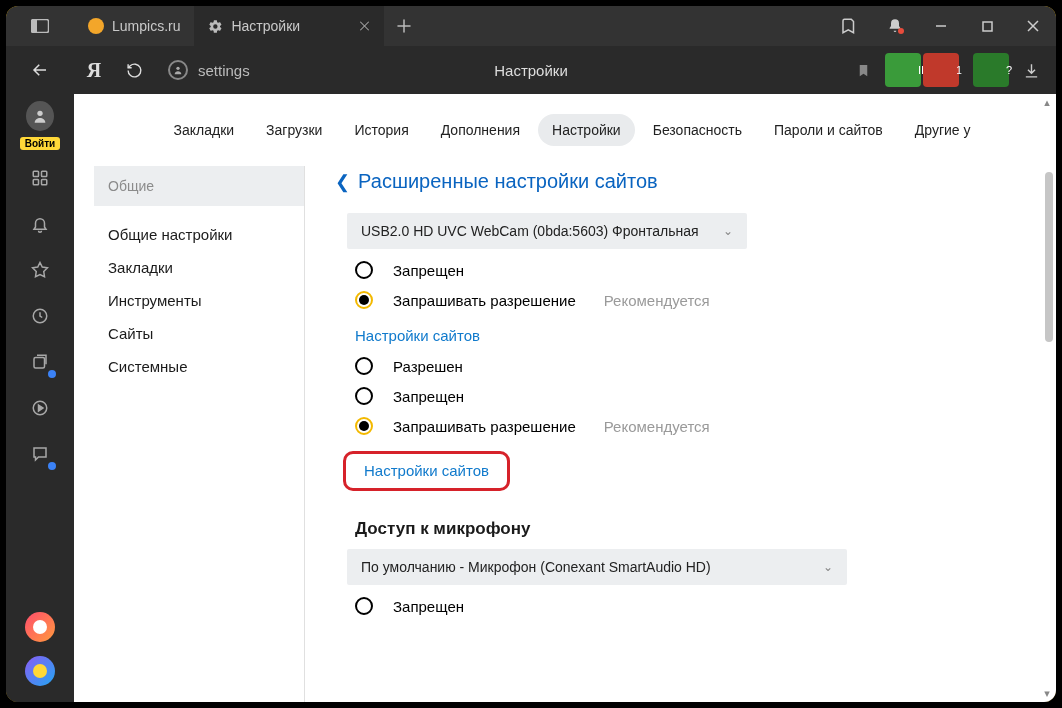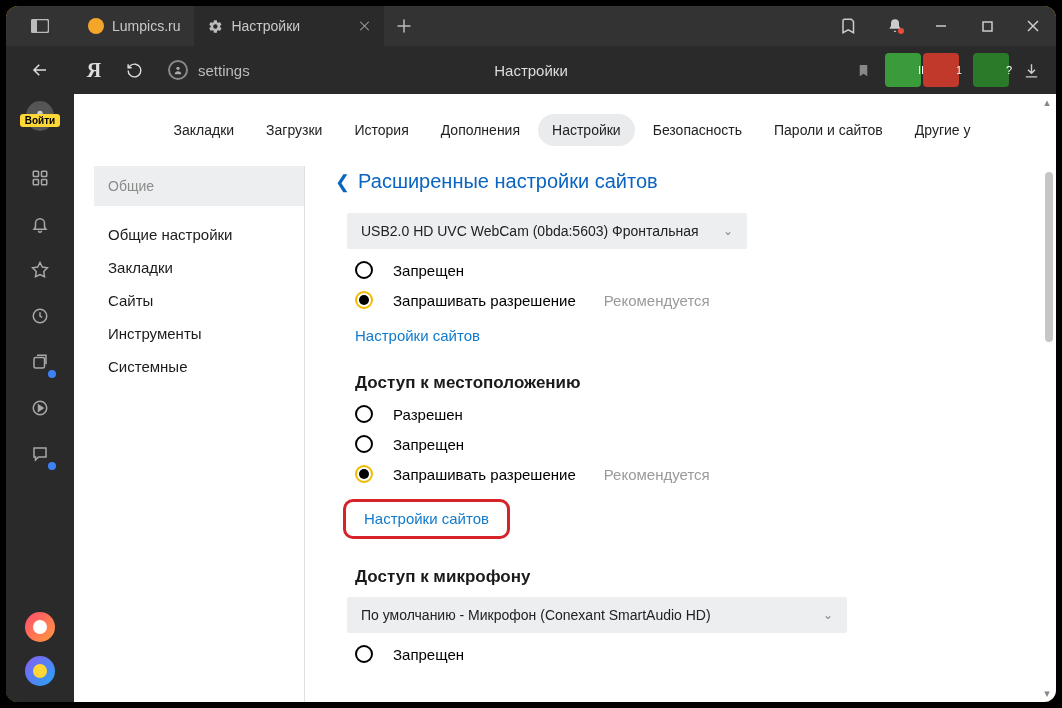--- a/index.html
+++ b/index.html
@@ -32,21 +32,21 @@
   .page-title-center { position:absolute; left:50%; transform:translateX(-50%); color:#ddd; font-size:15px; }
   .addr-right { display:flex; align-items:center; gap:14px; padding:0 16px; }
   .addon-badge { display:flex; align-items:center; gap:2px; }
   .badge-sq { width:18px; height:34px; border-radius:4px; display:flex; align-items:center; justify-content:center; font-size:11px; color:#fff;padding-left:36px; }
 
   
   .body-row { flex:1; display:flex; background:#2a2a2a; overflow:hidden; }
   .left-rail { width:68px; background:#2a2a2a; display:flex; flex-direction:column; align-items:center; padding-top:8px; gap:18px; color:#a8a8a8; }
   .rail-item { width:28px; height:28px; display:flex; align-items:center; justify-content:center; position:relative; }
   .avatar { width:30px; height:30px; border-radius:50%; background:#555; display:flex; align-items:center; justify-content:center; }
-  .login-pill { position:absolute; top:12px; background:#ffd838; color:#000; font-size:10px; padding:1px 5px; border-radius:3px; font-weight:bold; }
+  .login-pill { position:absolute; top:35px; background:#ffd838; color:#000; font-size:10px; padding:1px 5px; border-radius:3px; font-weight:bold; }
   .rail-bottom { margin-top:auto; margin-bottom:16px; display:flex; flex-direction:column; gap:14px; }
   .circ { width:30px; height:30px; border-radius:50%; }
 
   .content { flex:1; background:#fff; position:relative; display:flex; flex-direction:column; overflow:hidden; }
   .scroll-arrows { position:absolute; right:2px; width:14px; color:#888; font-size:11px; text-align:center; }
 
   .topnav { height:72px; display:flex; align-items:center; justify-content:center; gap:4px; border-bottom:1px solid #fff; font-size:14px; color:#222; padding: 0 20px; }
   .topnav-item { padding:8px 14px; border-radius:16px; cursor:pointer; white-space:nowrap; }
   .topnav-item.selected { background:#e9ebed; }
 
@@ -268,22 +268,22 @@
         <div class="topnav-item" style="padding-right:0">Другие у</div>
       </div>
 
       <div class="panels">
 
         <div class="side-panel">
           <div class="search-box">Общие</div>
           <div class="side-list">
             <div>Общие настройки</div>
             <div>Закладки</div>
+            <div>Инструменты</div>
             <div>Сайты</div>
-            <div>Инструменты</div>
             <div>Системные</div>
           </div>
         </div>
 
         <div class="main-panel">
           <div class="section-title">
             <span class="back-chev">❮</span>
             <span>Расширенные настройки сайтов</span>
           </div>
 
@@ -296,21 +296,20 @@
             <span class="radio"></span>
             <span>Запрещен</span>
           </div>
           <div class="radio-row">
             <span class="radio checked"></span>
             <span>Запрашивать разрешение</span>
             <span class="reco">Рекомендуется</span>
           </div>
           <a class="link">Настройки сайтов</a>
 
-          <div class="subhead">Доступ к местоположению</div>
           <div class="radio-row">
             <span class="radio"></span>
             <span>Разрешен</span>
           </div>
           <div class="radio-row">
             <span class="radio"></span>
             <span>Запрещен</span>
           </div>
           <div class="radio-row">
             <span class="radio checked"></span>

